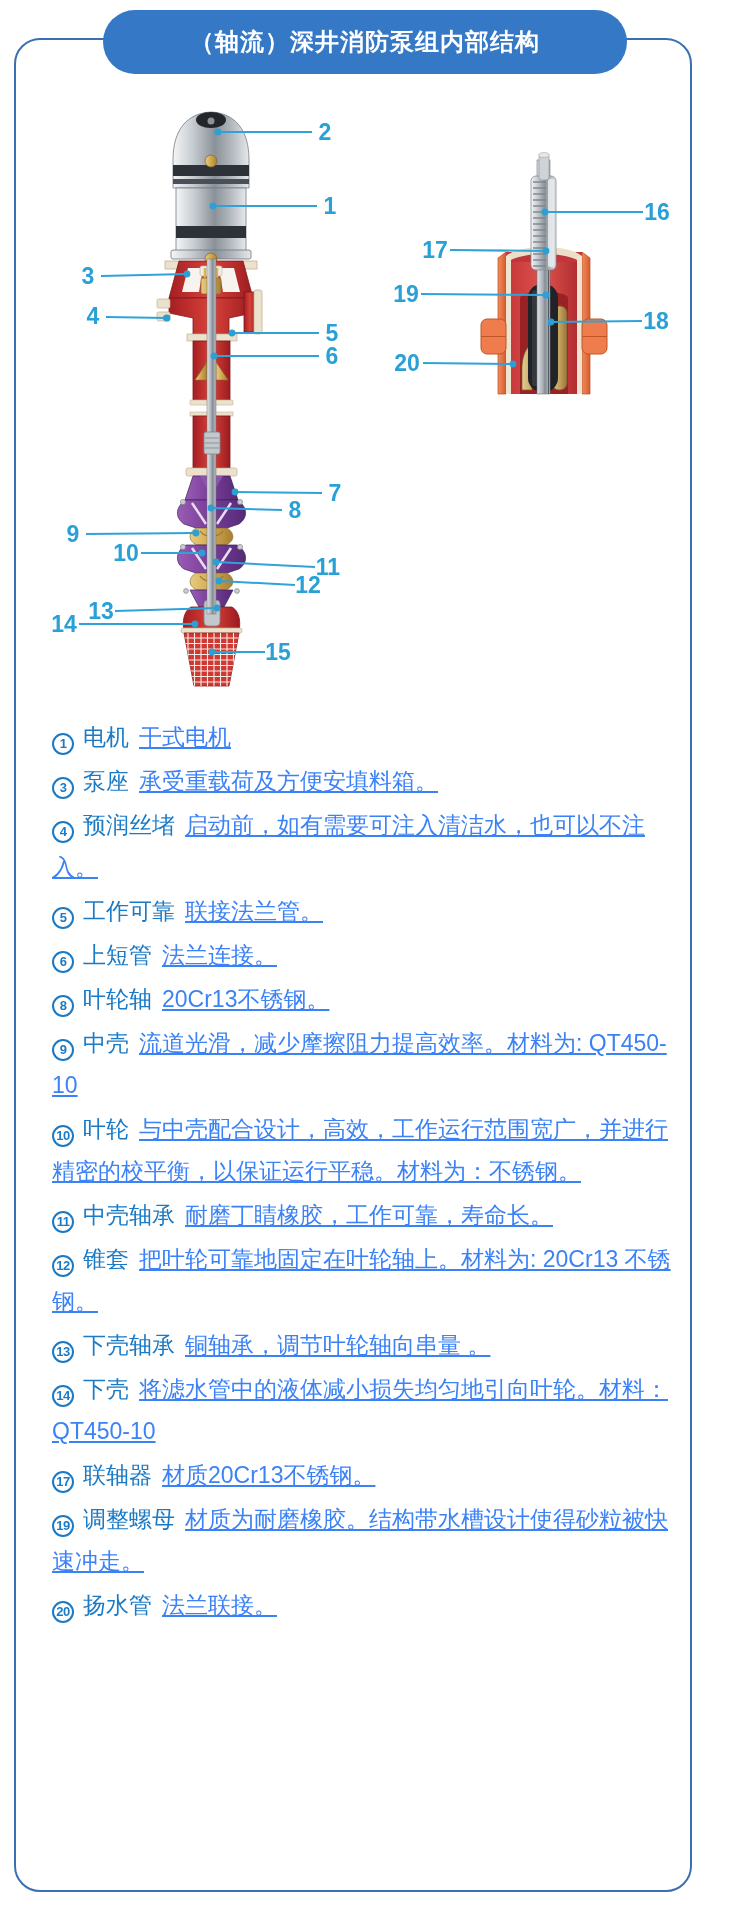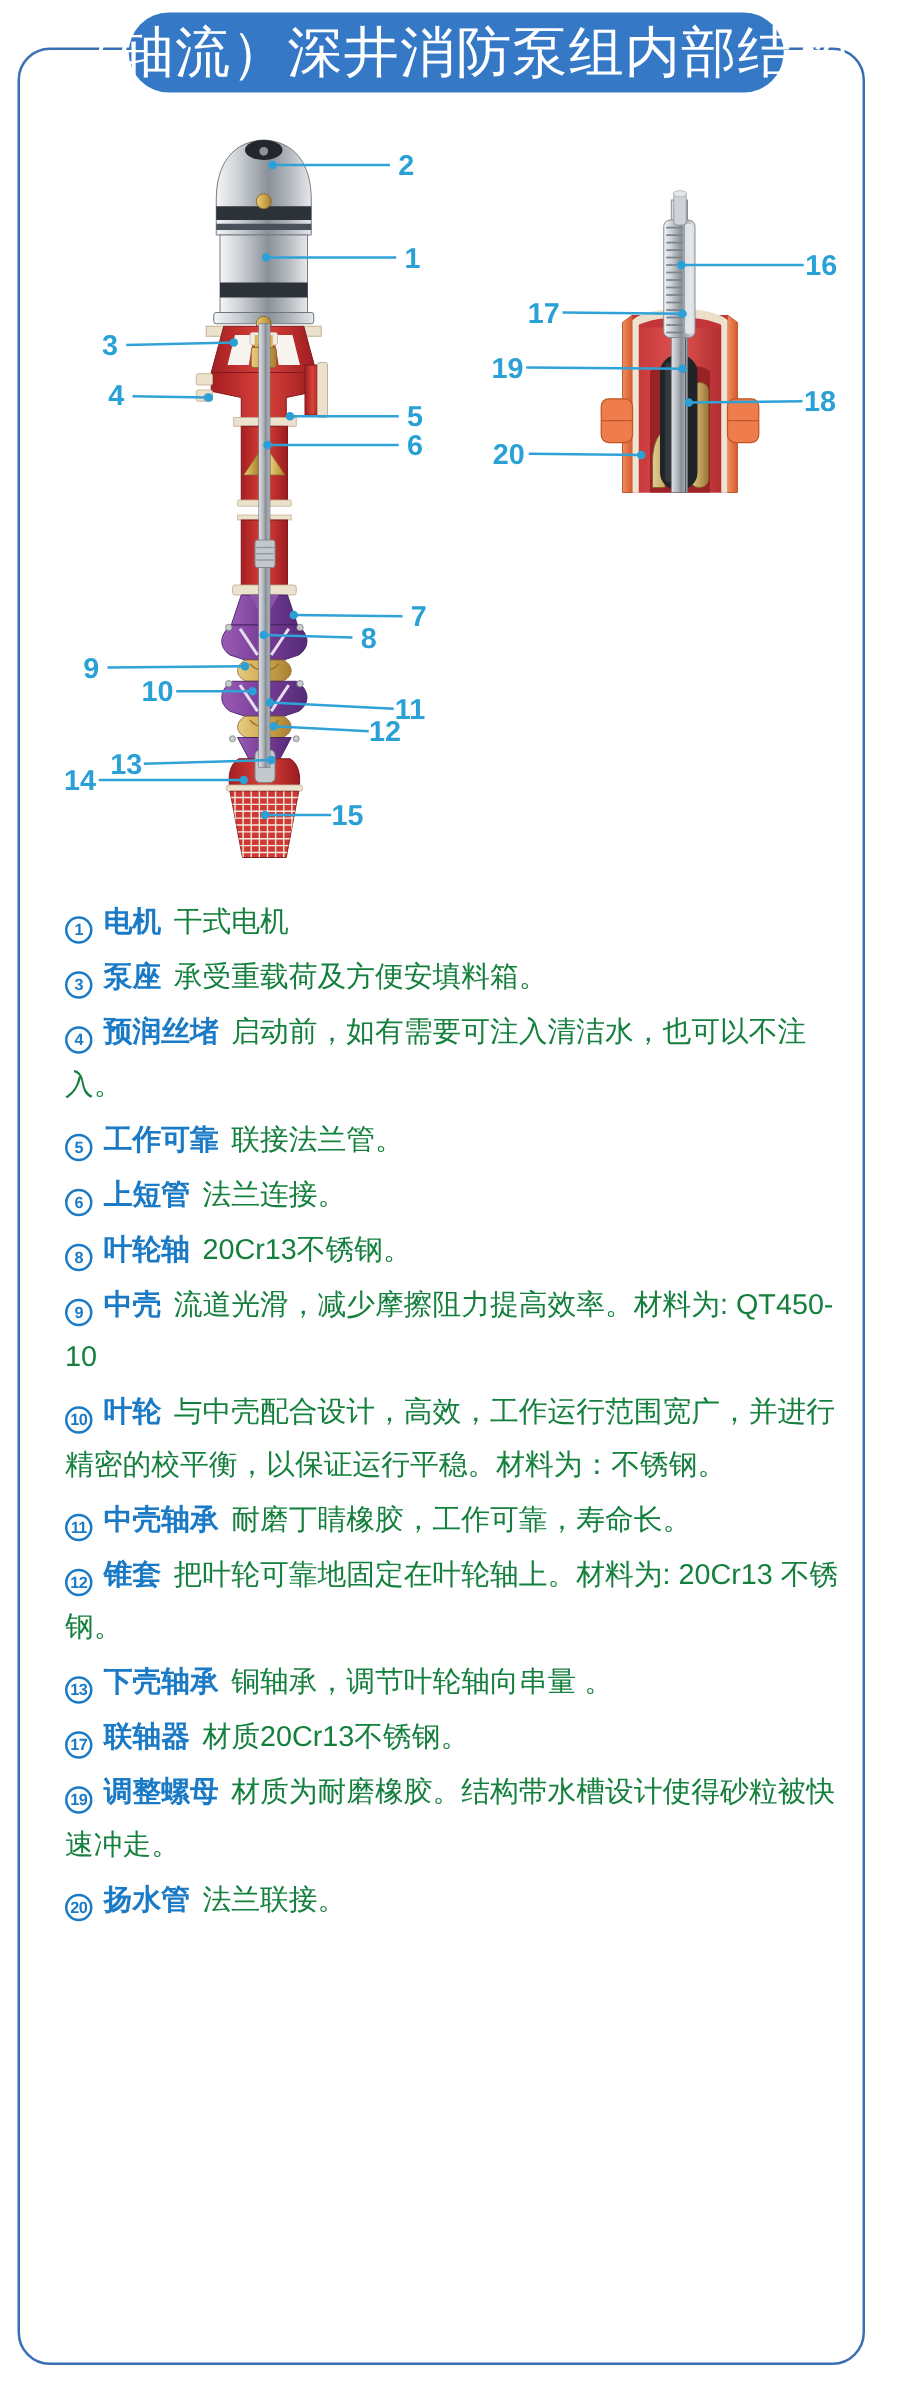--- a/index.html
+++ b/index.html
@@ -3,30 +3,30 @@
 <meta charset="utf-8">
 <style>
   html,body{margin:0;padding:0;background:#ffffff;}
   body{font-family:"Liberation Sans","DejaVu Sans",sans-serif;}
   .page{position:relative;width:730px;height:1916px;background:#ffffff;overflow:hidden;}
   .card{position:absolute;left:14px;top:38px;width:678px;height:1854px;
         border:2px solid #3a70b3;border-radius:26px;background:#ffffff;box-sizing:border-box;}
   .title-pill{position:absolute;left:50%;top:10px;transform:translateX(-50%);
         width:524px;height:64px;background:#3478c6;border-radius:34px;
         display:flex;align-items:center;justify-content:center;z-index:3;}
-  .title-pill span{color:#ffffff;font-size:44px;font-weight:normal;letter-spacing:1px;white-space:nowrap;}
+  .title-pill span{color:#ffffff;font-size:24px;font-weight:bold;letter-spacing:1px;white-space:nowrap;}
   svg.diagram{position:absolute;left:0;top:90px;z-index:2;}
   .legend{position:absolute;left:52px;top:716px;width:634px;z-index:2;}
   .li{font-size:23px;line-height:42px;color:#3a3a3a;margin-bottom:2px;}
   .cn{display:inline-flex;align-items:center;justify-content:center;
       width:22px;height:22px;box-sizing:border-box;border:2px solid #1b7ac5;border-radius:50%;
       color:#1b7ac5;font-size:13px;font-weight:bold;vertical-align:-3px;letter-spacing:-0.5px;
       background:#fff;}
-  .nm{color:#1b7ac5;font-weight:bold;margin:0 10px 0 9px;}
-  .ds{color:#15803d;}
+  .nm{color:#1b7ac5;font-weight:normal;margin:0 10px 0 9px;}
+  .ds{color:#3b82f6;text-decoration:underline;}
   .callout-text{font-family:"Liberation Sans","DejaVu Sans",sans-serif;font-size:23px;font-weight:bold;fill:#29a0d6;}
 </style>
 </head>
 <body>
 
 <div class="page">
   <div class="card"></div>
 
   <div class="title-pill">
     <span>（轴流）深井消防泵组内部结构</span>
@@ -316,17 +316,18 @@
     <div class="li"><span class="cn">3</span><span class="nm">泵座</span><span class="ds">承受重载荷及方便安填料箱。</span></div>
     <div class="li"><span class="cn">4</span><span class="nm">预润丝堵</span><span class="ds">启动前，如有需要可注入清洁水，也可以不注入。</span></div>
     <div class="li"><span class="cn">5</span><span class="nm">工作可靠</span><span class="ds">联接法兰管。</span></div>
     <div class="li"><span class="cn">6</span><span class="nm">上短管</span><span class="ds">法兰连接。</span></div>
     <div class="li"><span class="cn">8</span><span class="nm">叶轮轴</span><span class="ds">20Cr13不锈钢。</span></div>
     <div class="li"><span class="cn">9</span><span class="nm">中壳</span><span class="ds">流道光滑，减少摩擦阻力提高效率。材料为: QT450-10</span></div>
     <div class="li"><span class="cn">10</span><span class="nm">叶轮</span><span class="ds">与中壳配合设计，高效，工作运行范围宽广，并进行精密的校平衡，以保证运行平稳。材料为：不锈钢。</span></div>
     <div class="li"><span class="cn">11</span><span class="nm">中壳轴承</span><span class="ds">耐磨丁睛橡胶，工作可靠，寿命长。</span></div>
     <div class="li"><span class="cn">12</span><span class="nm">锥套</span><span class="ds">把叶轮可靠地固定在叶轮轴上。材料为: 20Cr13 不锈钢。</span></div>
     <div class="li"><span class="cn">13</span><span class="nm">下壳轴承</span><span class="ds">铜轴承，调节叶轮轴向串量 。</span></div>
+    <div class="li"><span class="cn">14</span><span class="nm">下壳</span><span class="ds">将滤水管中的液体减小损失均匀地引向叶轮。材料：QT450-10</span></div>
     <div class="li"><span class="cn">17</span><span class="nm">联轴器</span><span class="ds">材质20Cr13不锈钢。</span></div>
     <div class="li"><span class="cn">19</span><span class="nm">调整螺母</span><span class="ds">材质为耐磨橡胶。结构带水槽设计使得砂粒被快速冲走。</span></div>
     <div class="li"><span class="cn">20</span><span class="nm">扬水管</span><span class="ds">法兰联接。</span></div>
   </div>
 </div>
 
 </body></html>

